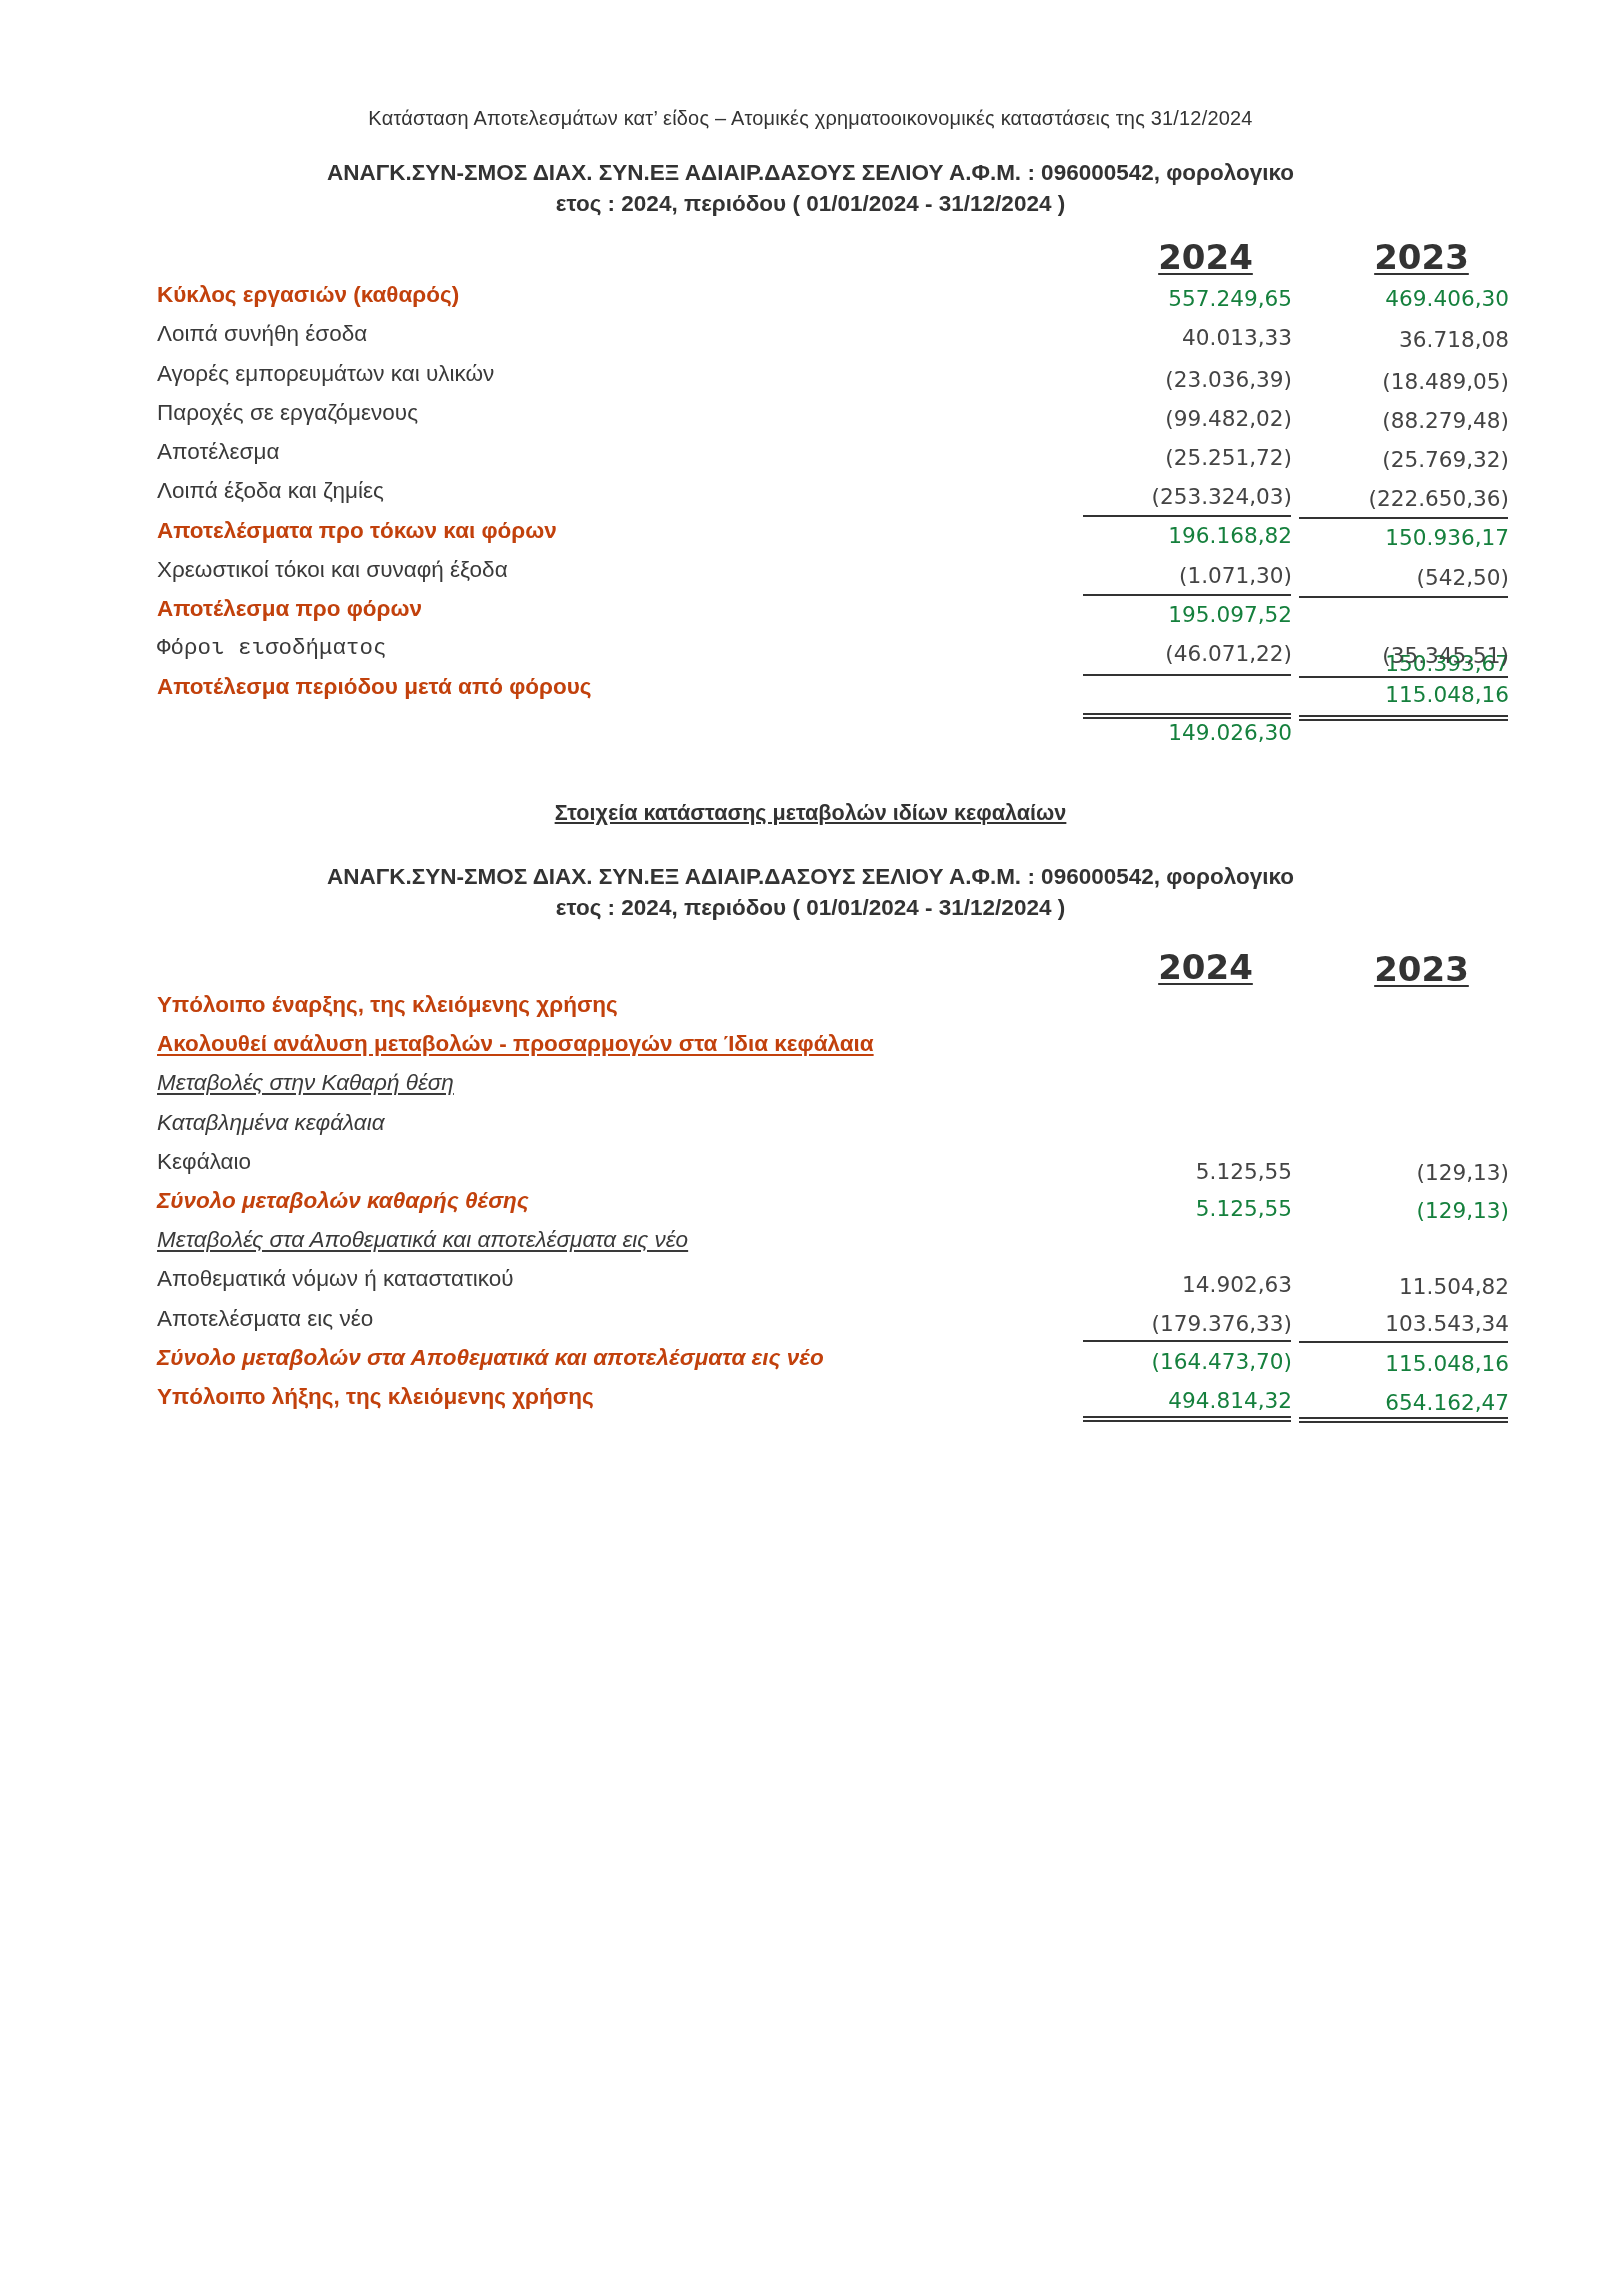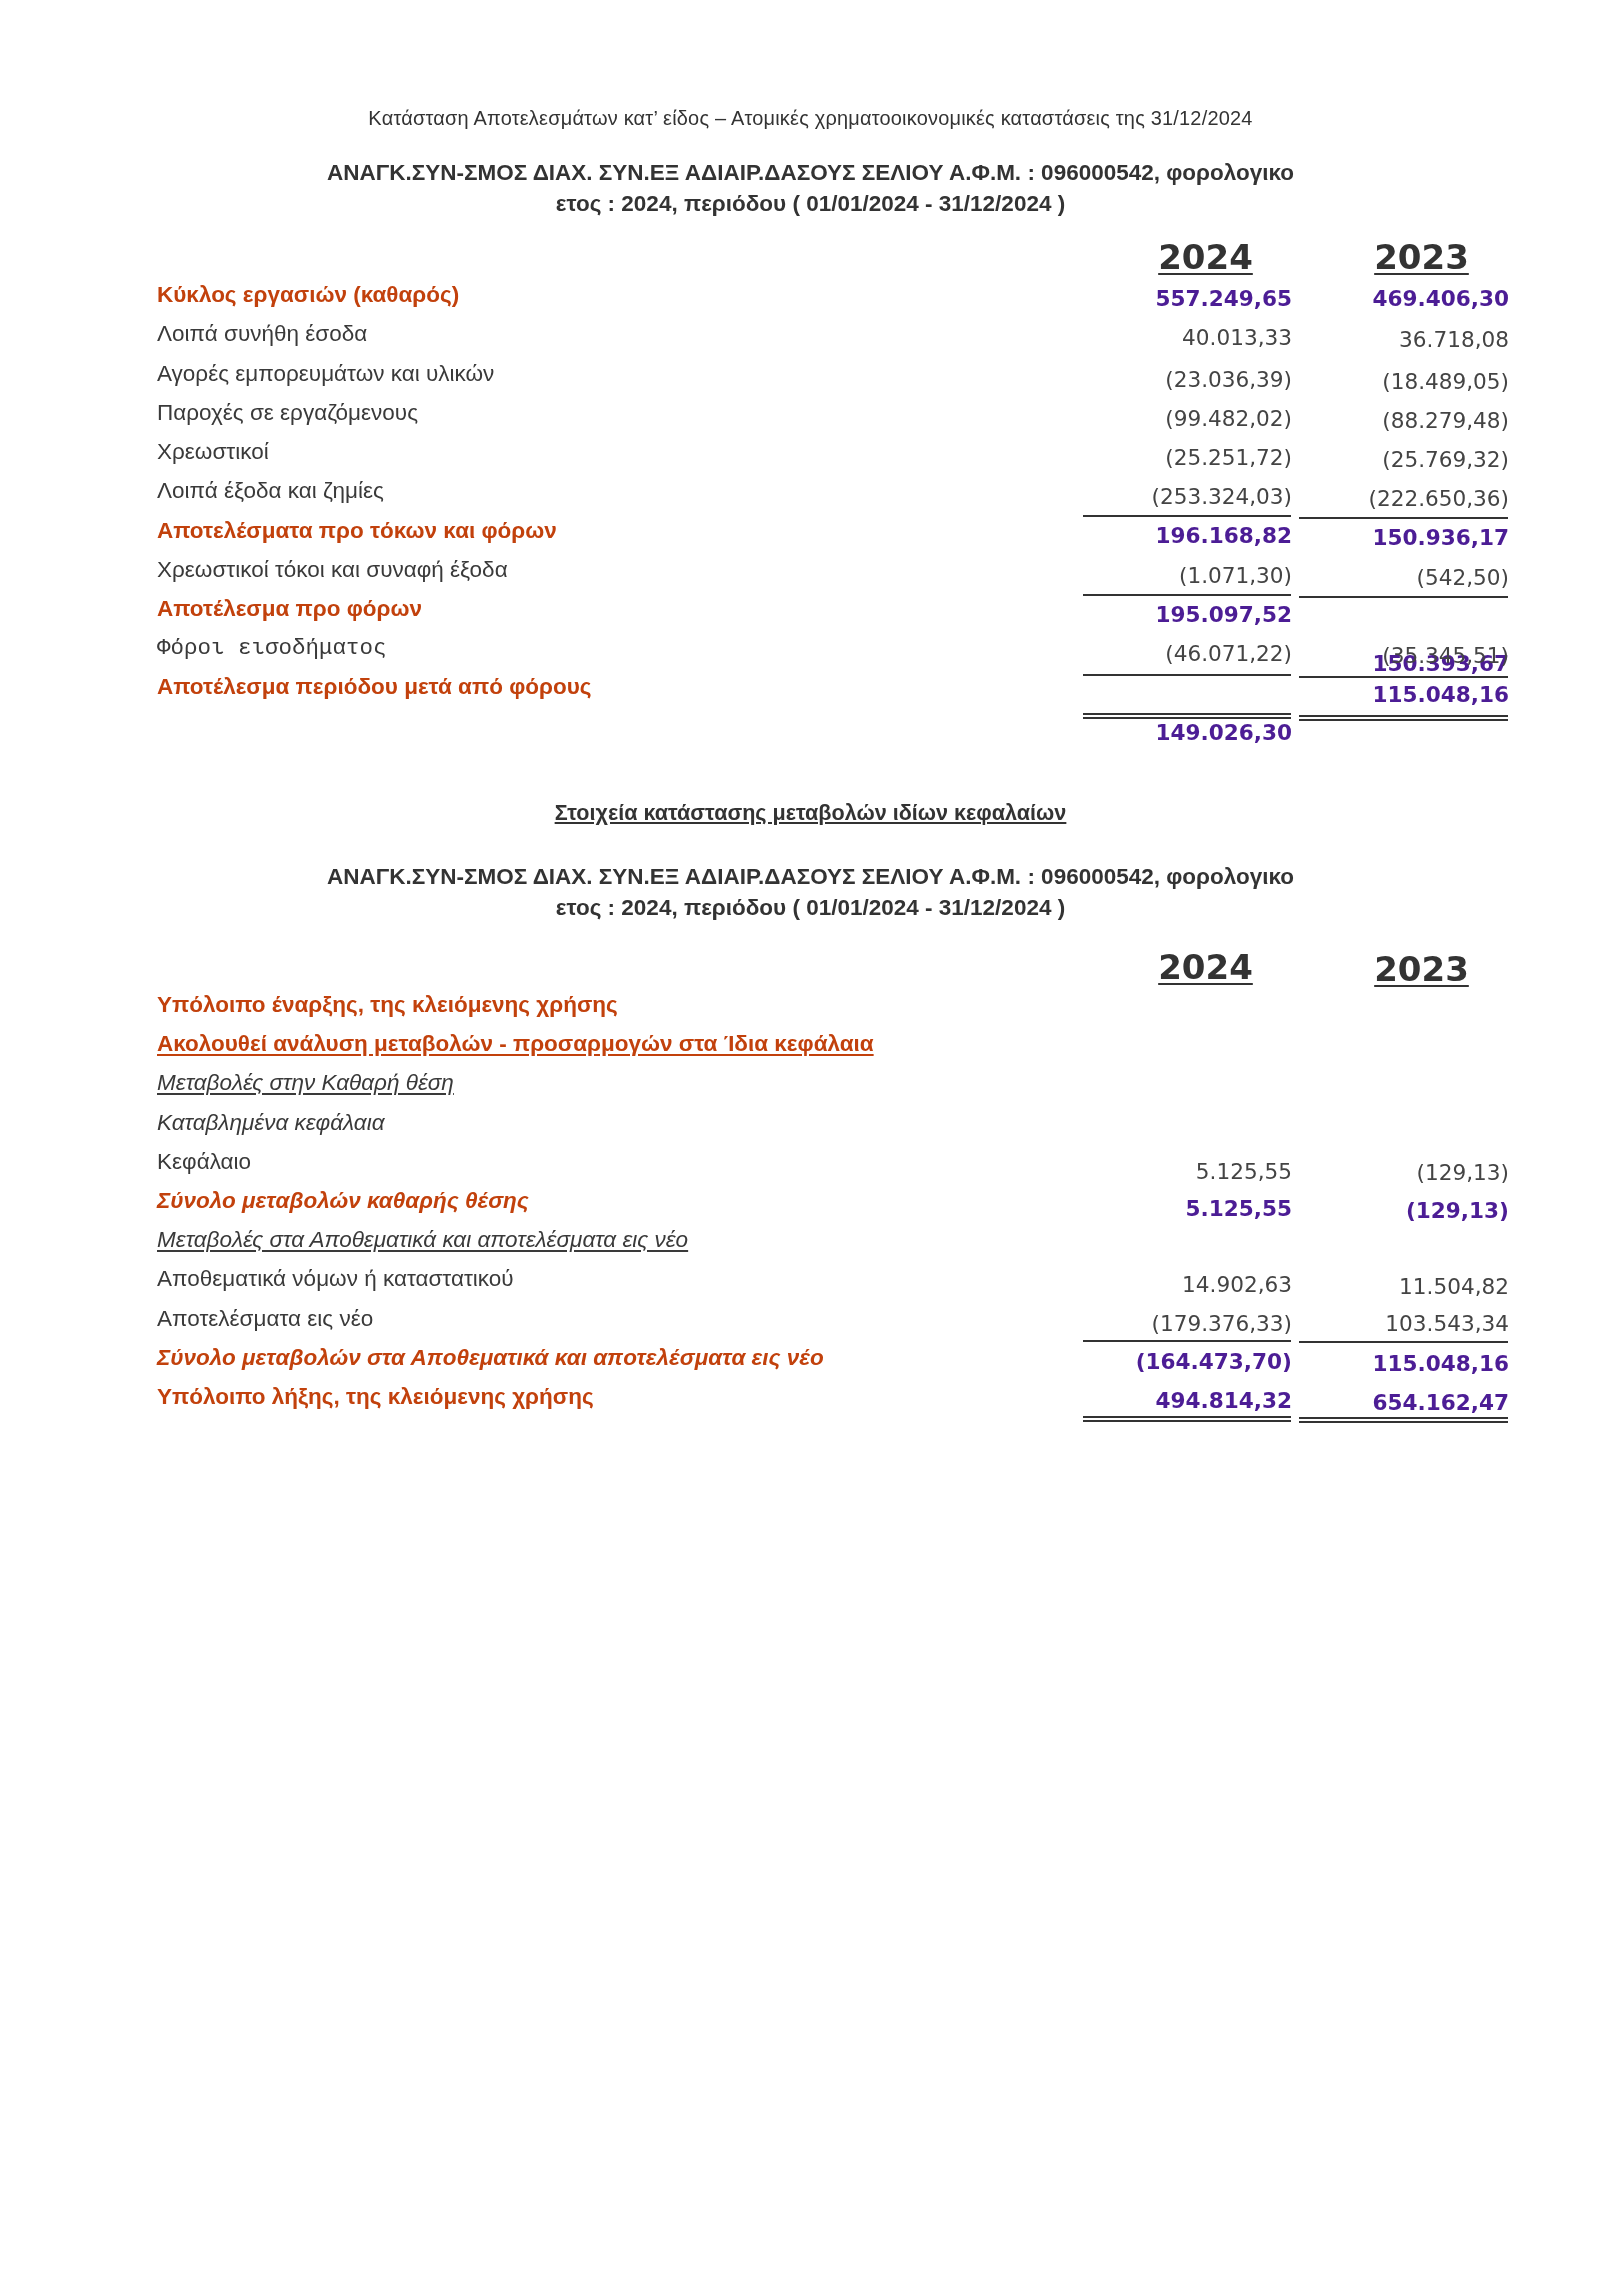--- a/index.html
+++ b/index.html
@@ -6,21 +6,21 @@
   body { width:1621px; height:2293px; position:relative; overflow:hidden; color:#333033; font-family:"Liberation Sans", sans-serif; }
   .abs { position:absolute; }
   .title1 { left:0; width:1621px; top:106px; text-align:center; font-size:20.6px; font-family:"Liberation Sans", sans-serif; color:#333; letter-spacing:0.2px; transform:scaleX(0.97); }
   .header { left:0; width:1621px; text-align:center; font-size:22.5px; font-weight:bold; line-height:31px; color:#333; }
   .sec-title { left:0; width:1621px; top:800px; text-align:center; font-size:21.6px; font-weight:bold; text-decoration:underline; color:#333; }
   .row-label { left:157px; font-size:22.5px; color:#3a3a3a; white-space:nowrap; }
   .row-label.bold { font-weight:bold; color:#c2410c; }
   .row-label.italic { font-style:italic; }
   .row-label.underline { text-decoration:underline; text-underline-offset:2.9px; }
   .num { font-family:"DejaVu Sans", sans-serif; font-size:21.6px; text-align:right; white-space:nowrap; color:#444; }
-  .num.bold { font-weight:bold; color:#4c1d95; }
+  .num.bold { font-weight:normal; color:#15803d; }
   .c1 { left:1078px; width:214px; }
   .c2 { left:1294px; width:215px; }
   .yearhdr { font-family:"DejaVu Sans", sans-serif; font-size:34px; font-weight:bold; text-decoration:underline; text-decoration-thickness:2px; text-underline-offset:3.9px; color:#333; text-align:center; }
   .y1 { left:1137px; width:137px; }
   .y2 { left:1353px; width:137px; }
   .rule { height:2px; background:#333; }
   .r1 { left:1083px; width:208px; }
   .r2 { left:1299px; width:209px; }
   .dbl { height:5.9px; border-top:2px solid #333; border-bottom:2px solid #333; box-sizing:border-box; }
 </style>
@@ -49,21 +49,21 @@
     <div class="abs row-label" style="top:361px;">Αγορές εμπορευμάτων και υλικών</div>
     <div class="abs num c1" style="top:367px;">(23.036,39)</div>
     <div class="abs num c2" style="top:369px;">(18.489,05)</div>
   </div>
   <div>
     <div class="abs row-label" style="top:400px;text-align:right;">Παροχές σε εργαζόμενους</div>
     <div class="abs num c1" style="top:406px;">(99.482,02)</div>
     <div class="abs num c2" style="top:408px;">(88.279,48)</div>
   </div>
   <div>
-    <div class="abs row-label" style="top:439px;">Χρεωστικοί</div>
+    <div class="abs row-label" style="top:439px;">Αποτέλεσμα</div>
     <div class="abs num c1" style="top:445px;">(25.251,72)</div>
     <div class="abs num c2" style="top:447px;">(25.769,32)</div>
   </div>
   <div>
     <div class="abs row-label" style="top:478px;">Λοιπά έξοδα και ζημίες</div>
     <div class="abs num c1" style="top:484px;">(253.324,03)</div>
     <div class="abs num c2" style="top:486px;">(222.650,36)</div>
   </div>
   <div class="abs rule r1" style="top:515px;"></div>
   <div class="abs rule r2" style="top:517px;"></div>

